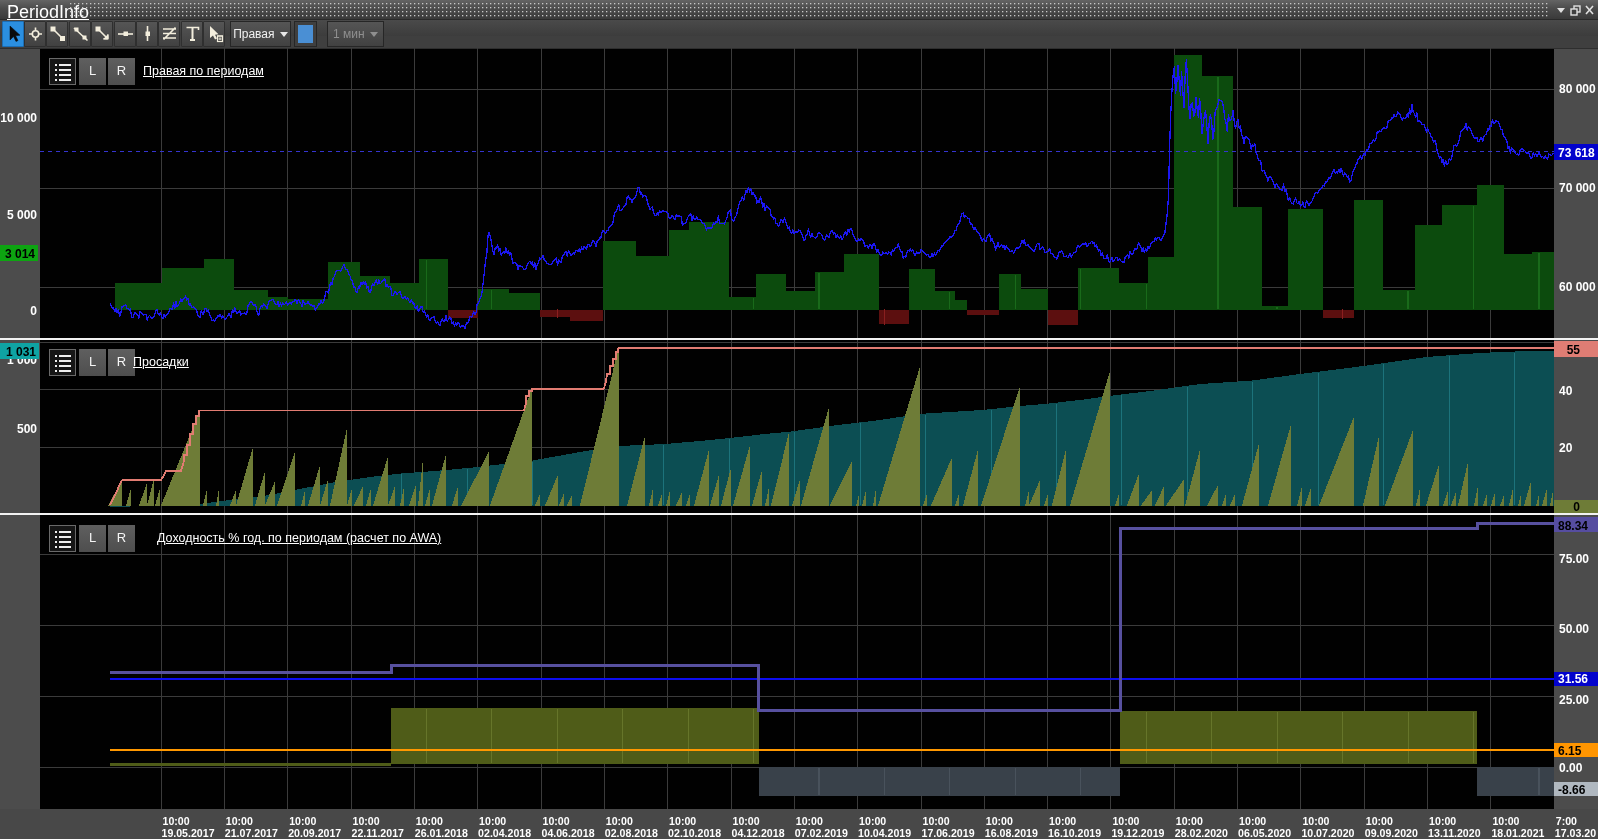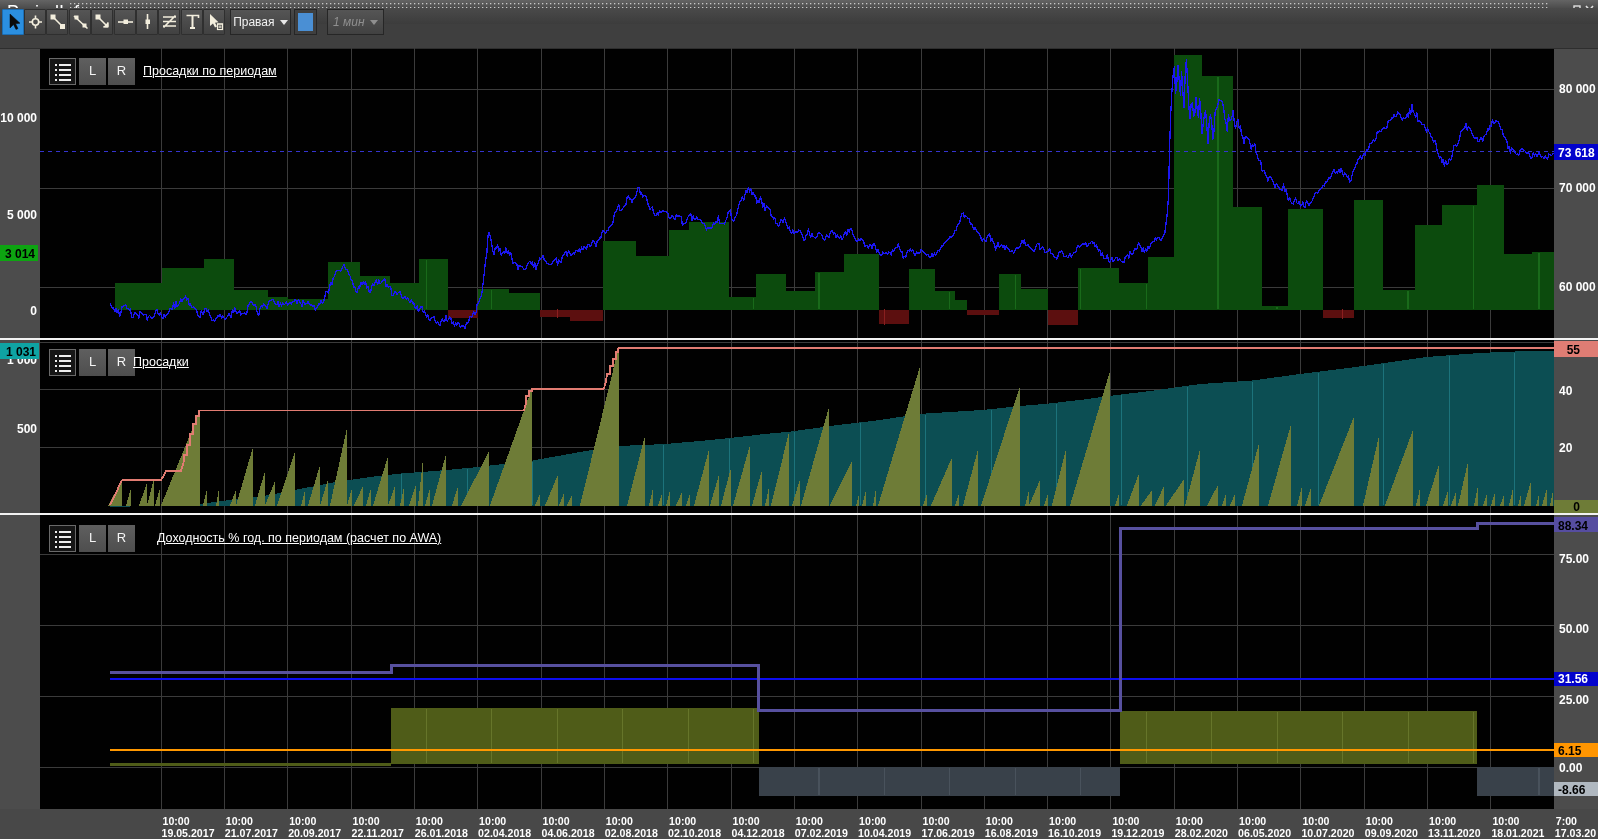--- a/index.html
+++ b/index.html
@@ -1,28 +1,28 @@
 <!DOCTYPE html>
 <html><head><meta charset="utf-8"><style>
 * { margin:0; padding:0; box-sizing:border-box; }
 body { width:1598px; height:839px; overflow:hidden; background:#3f3f3f;
   font-family:"Liberation Sans", sans-serif; }
 #win { position:relative; width:1598px; height:839px; }
 #titlebar { position:absolute; left:0; top:0; width:1598px; height:20px;
   background:linear-gradient(#646464,#4b4b4b 45%,#3a3a3a); border-bottom:1px solid #2a2a2a; }
 #titlebar .cap { position:absolute; left:7px; top:2px; color:#fff; font-size:18px;text-decoration:underline; }
-#toolbar { position:absolute; left:0; top:8px; width:1598px; height:16px;
+#toolbar { position:absolute; left:0; top:20px; width:1598px; height:16px;
   background:linear-gradient(#4a4a4a,#3c3c3c); }
 .tbtn { position:absolute; top:1px; width:22px; height:26px;
   background:linear-gradient(#555,#414141); border:1px solid #2f2f2f; border-radius:1px; }
 .tbtn svg { position:absolute; left:0; top:1px; }
 .tbtn.sel { background:#2b8fe0; border-color:#1c6eb4; }
 .tdrop { position:absolute; top:1px; height:26px; background:linear-gradient(#555,#414141);
   border:1px solid #262626; color:#f0f0f0; font-size:12px; text-align:center; line-height:24px; }
-.tdrop.dis { color:#8f8f8f;font-style:italic; }
+.tdrop.dis { color:#8f8f8f; }
 .tri { display:inline-block; width:0; height:0; border-left:4px solid transparent;
   border-right:4px solid transparent; border-top:5px solid #e8e8e8; margin-left:2px; vertical-align:middle; }
 .tri.gr { border-top-color:#8f8f8f; }
 .tswatch { position:absolute; left:294px; top:1px; width:23px; height:26px;
   background:#3f3f3f; border:1px solid #262626; }
 .tswatch div { position:absolute; left:3px; top:3px; right:3px; bottom:3px; background:#4a8fd4; }
 .hbtn { position:absolute; width:27px; height:27px; }
 .hbtn.menu { background:#161616; border:1px solid #6a6a6a; }
 .hline { position:absolute; left:9px; width:12px; height:2.4px; background:#efefef; }
 .hdot { position:absolute; left:5px; width:2.4px; height:2.4px; background:#efefef; }
@@ -162,21 +162,21 @@
       <div class="hline" style="top:10px"></div>
       <div class="hline" style="top:15px"></div>
       <div class="hline" style="top:20px"></div>
       <div class="hdot" style="top:5px"></div>
       <div class="hdot" style="top:10px"></div>
       <div class="hdot" style="top:15px"></div>
       <div class="hdot" style="top:20px"></div>
     </div>
 <div class="hbtn lr" style="left:79px;top:58px">L</div>
 <div class="hbtn lr" style="left:108px;top:58px">R</div>
-<div class="ptitle" style="left:143px;top:64px">Просадки по периодам</div>
+<div class="ptitle" style="left:143px;top:64px">Правая по периодам</div>
 <div class="hbtn menu" style="left:49px;top:349px">
       <div class="hline" style="top:5px"></div>
       <div class="hline" style="top:10px"></div>
       <div class="hline" style="top:15px"></div>
       <div class="hline" style="top:20px"></div>
       <div class="hdot" style="top:5px"></div>
       <div class="hdot" style="top:10px"></div>
       <div class="hdot" style="top:15px"></div>
       <div class="hdot" style="top:20px"></div>
     </div>

